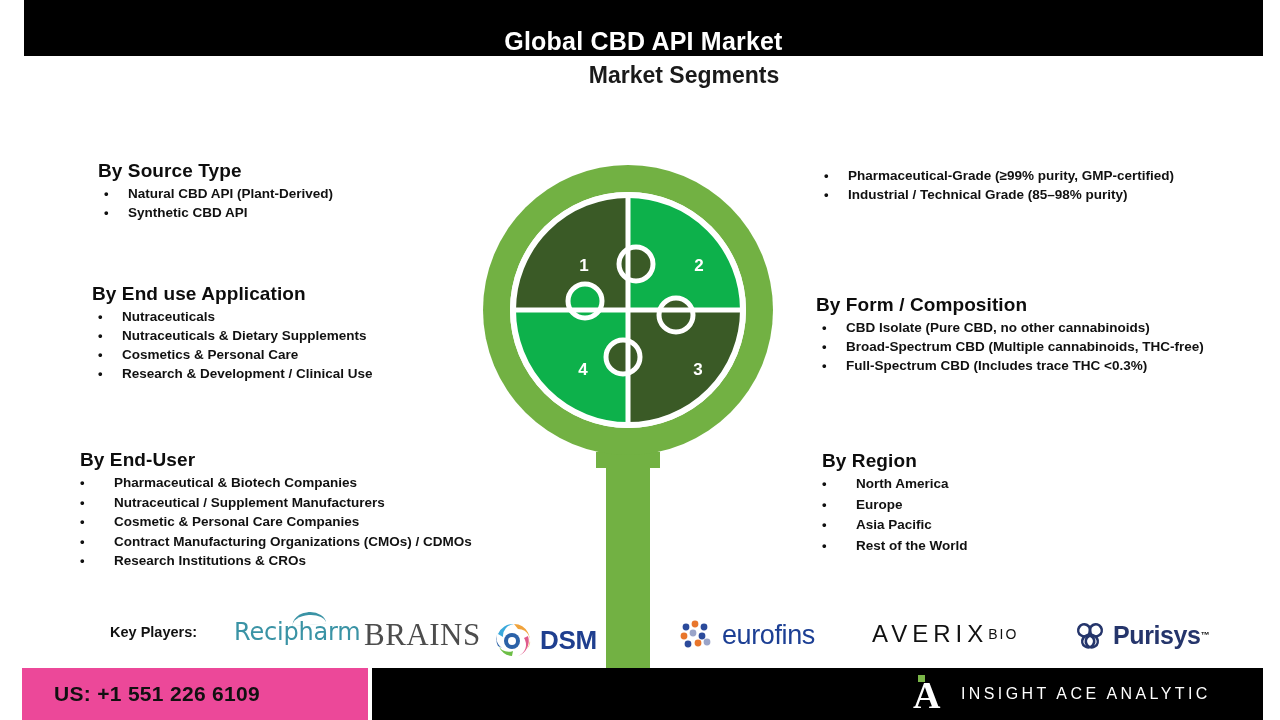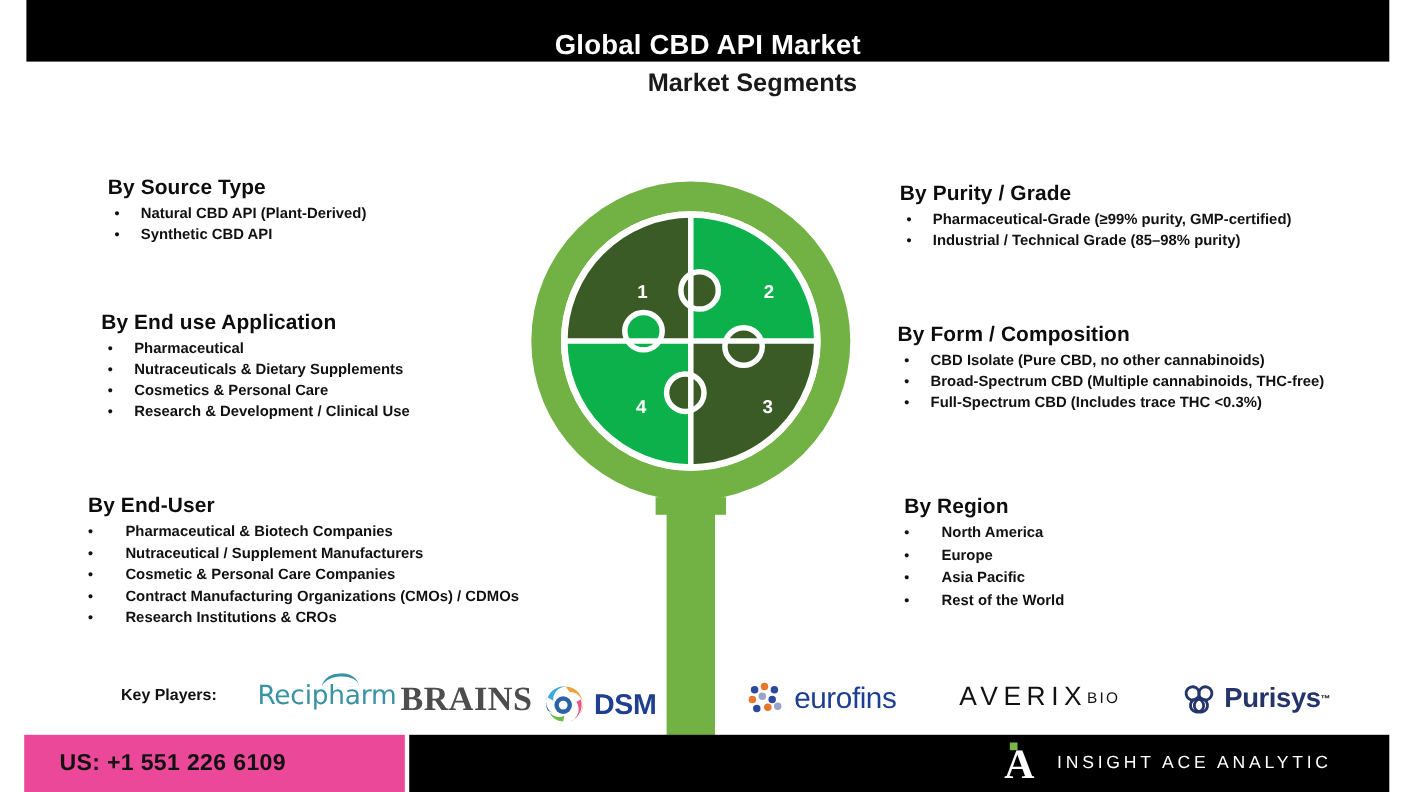--- a/index.html
+++ b/index.html
@@ -115,21 +115,21 @@
     letter-spacing: -0.2px;
   }
   .recipharm-swish {
     position: absolute; left: 58px; top: -6px;
     width: 34px; height: 10px;
     border-top: 3px solid #3a93a5;
     border-radius: 50% / 100% 100% 0 0;
     transform: rotate(-4deg);
   }
 
-  .logo-brains { left: 364px; top: 617px; font-weight: bold; }
+  .logo-brains { left: 364px; top: 617px; }
   .brains-text {
     font-family: "Liberation Serif", serif;
     font-size: 31px;
     color: #4d4d4d;
     letter-spacing: 0.5px;
   }
 
   .logo-dsm { left: 492px; top: 620px; }
   .dsm-text {
     font-size: 26px; font-weight: bold; color: #1f3f8f;
@@ -210,40 +210,39 @@
   <h3>By Source Type</h3>
   <ul>
     <li><span class="bullet">•</span><span>Natural CBD API (Plant-Derived)</span></li>
     <li><span class="bullet">•</span><span>Synthetic CBD API</span></li>
   </ul>
 </div>
 
 <div class="seg seg-enduse">
   <h3>By End use Application</h3>
   <ul>
-    <li><span class="bullet">•</span><span>Pharmaceutical</span></li>
+    <li><span class="bullet">•</span><span>Nutraceuticals</span></li>
     <li><span class="bullet">•</span><span>Nutraceuticals &amp; Dietary Supplements</span></li>
     <li><span class="bullet">•</span><span>Cosmetics &amp; Personal Care</span></li>
     <li><span class="bullet">•</span><span>Research &amp; Development / Clinical Use</span></li>
   </ul>
 </div>
 
 <div class="seg seg-enduser">
   <h3>By End-User</h3>
   <ul>
     <li><span class="bullet">•</span><span>Pharmaceutical &amp; Biotech Companies</span></li>
     <li><span class="bullet">•</span><span>Nutraceutical / Supplement Manufacturers</span></li>
     <li><span class="bullet">•</span><span>Cosmetic &amp; Personal Care Companies</span></li>
     <li><span class="bullet">•</span><span>Contract Manufacturing Organizations (CMOs) / CDMOs</span></li>
     <li><span class="bullet">•</span><span>Research Institutions &amp; CROs</span></li>
   </ul>
 </div>
 
 <div class="seg seg-purity">
-  <h3>By Purity / Grade</h3>
   <ul>
     <li><span class="bullet">•</span><span>Pharmaceutical-Grade (≥99% purity, GMP-certified)</span></li>
     <li><span class="bullet">•</span><span>Industrial / Technical Grade (85–98% purity)</span></li>
   </ul>
 </div>
 
 <div class="seg seg-form">
   <h3>By Form / Composition</h3>
   <ul>
     <li><span class="bullet">•</span><span>CBD Isolate (Pure CBD, no other cannabinoids)</span></li>

